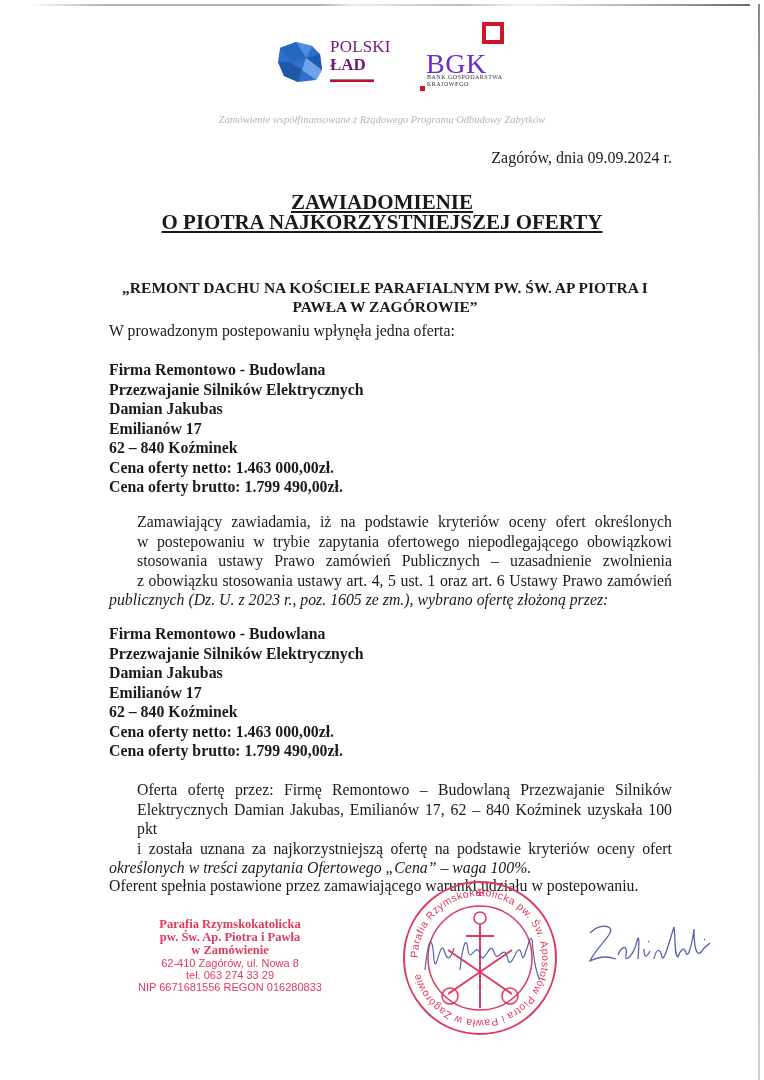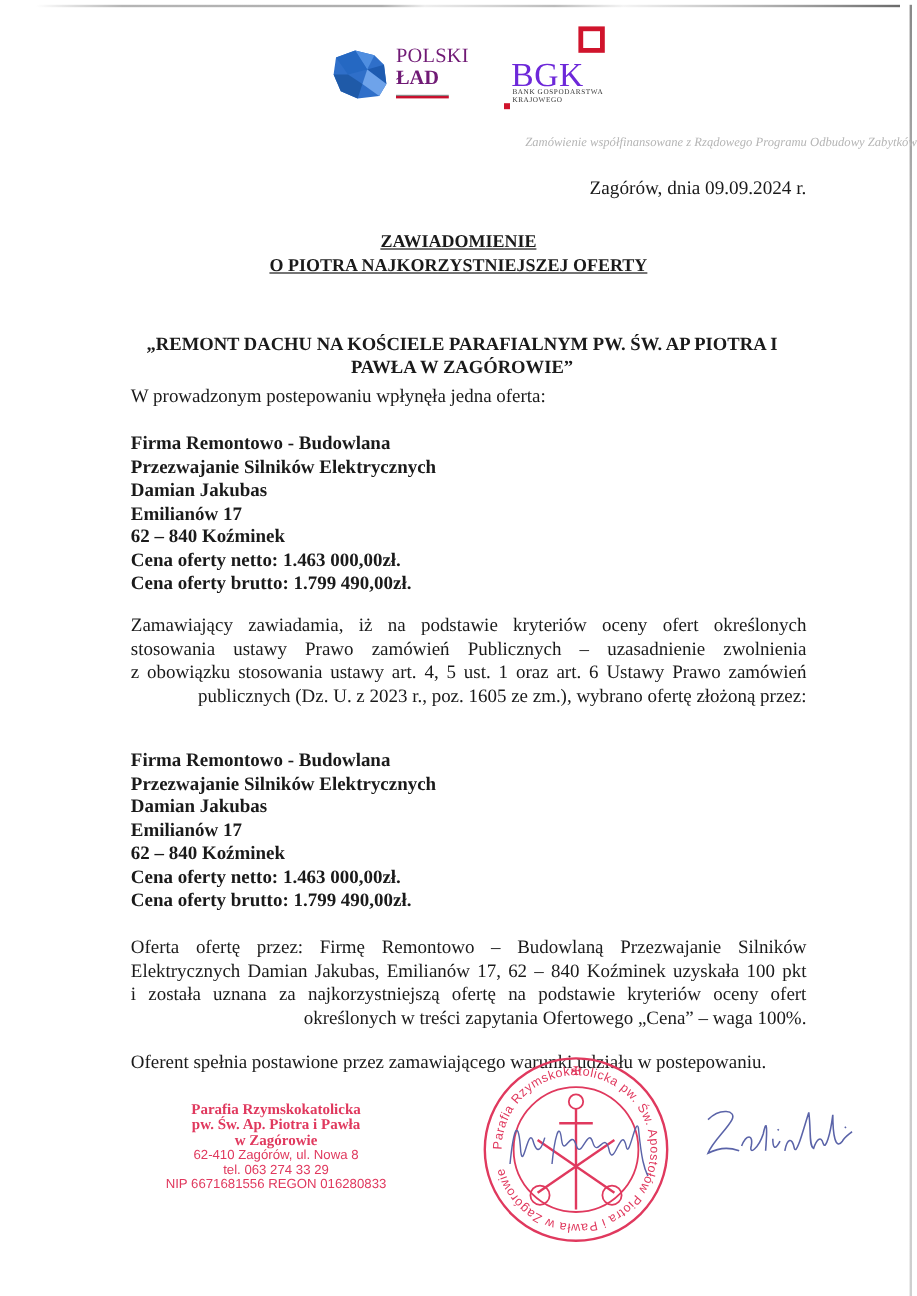--- a/index.html
+++ b/index.html
@@ -20,37 +20,37 @@
     .pl-stripe { position: absolute; left: 54px; top: 41px; width: 44px; height: 3px; }
     .pl-stripe .w { height: 1px; background: #888; }
     .pl-stripe .r { height: 2px; background: #c8102e; }
 
     .logo-bgk { position: absolute; left: 422px; top: 22px; width: 100px; height: 70px; }
     .bgk-square { position: absolute; left: 60px; top: 0; width: 22px; height: 22px; border: 4px solid #d0142c; box-sizing: border-box; }
     .bgk-letters { position: absolute; left: 4px; top: 28px; font-family: "Liberation Serif", serif; font-size: 28px; color: #6d28d9; letter-spacing: 0.5px; line-height: 1; }
     .bgk-sub { position: absolute; left: 5px; top: 52px; font-family: "Liberation Serif", serif; font-size: 6px; line-height: 7px; color: #333; letter-spacing: 0.5px; text-transform: uppercase; }
     .bgk-dot { position: absolute; left: -2px; top: 64px; width: 5px; height: 5px; background: #d0142c; }
 
-    .cofinance { position: absolute; left: 0; width: 764px; top: 114px; text-align: right; font-style: italic; font-size: 10.5px; color: #b5b5b5; }
+    .cofinance { position: absolute; left: 0; width: 764px; top: 114px; text-align: center; font-style: italic; font-size: 10.5px; color: #b5b5b5; }
 
     .date { position: absolute; right: 92px; top: 149px; font-size: 16px; }
 
-    .title { position: absolute; left: 0; width: 764px; top: 192px; text-align: center; font-weight: bold; font-size: 15px; line-height: 20px; text-decoration: underline; }
+    .title { position: absolute; left: 0; width: 764px; top: 192px; text-align: center; font-weight: bold; font-size: 21px; line-height: 20px; text-decoration: underline; }
     .subject { position: absolute; left: 110px; width: 550px; top: 266px; text-align: center; font-weight: bold; font-size: 15.5px; line-height: 19px; margin-top: 12px; }
 
     .body-text { position: absolute; left: 109px; width: 563px; font-size: 15.8px; line-height: 19.5px; }
     .intro { top: 321px; }
     .offer1 { top: 360px; }
     .notice { top: 512px; text-align: justify; }
     .offer2 { top: 624px; font-weight: bold; }
     .result { top: 780px; text-align: justify; }
     .conditions { top: 876px; }
     .line { display: block; white-space: nowrap; font-weight: bold; }
-    .justify-line { display: block; text-align: justify; text-align-last: justify; white-space: normal; }
-    .last-line { display: block; text-align: right; }
+    .justify-line { display: block; text-align: justify; text-align-last: justify; white-space: normal; margin-left: 28px; }
+    .last-line { display: block; text-align: left; font-style: italic; }
 
     
     .stamp-text { position: absolute; left: 116px; top: 918px; width: 228px; text-align: center; color: #e0395e; font-family: "Liberation Serif", serif; }
     .stamp-text .b { font-weight: bold; font-size: 12.5px; line-height: 13px; }
     .stamp-text .n { font-size: 11px; line-height: 12px; font-family: "Liberation Sans", sans-serif; }
 
     .round-stamp { position: absolute; left: 400px; top: 878px; width: 160px; height: 160px; }
     .signature { position: absolute; left: 580px; top: 915px; width: 140px; height: 60px; }
     .signature-left { position: absolute; left: 420px; top: 920px; width: 130px; height: 60px; }
   </style>
@@ -110,20 +110,21 @@
   <span class="line">Przezwajanie Silników Elektrycznych</span>
   <span class="line">Damian Jakubas</span>
   <span class="line">Emilianów 17</span>
   <span class="line">62 – 840 Koźminek</span>
   <span class="line">Cena oferty netto: 1.463 000,00zł.</span>
   <span class="line">Cena oferty brutto: 1.799 490,00zł.</span>
 </div>
 
 <div class="body-text notice">
   <span class="justify-line">Zamawiający zawiadamia, iż na podstawie kryteriów oceny ofert określonych</span>
+  <span class="justify-line">w postepowaniu w trybie zapytania ofertowego niepodlegającego obowiązkowi</span>
   <span class="justify-line">stosowania ustawy Prawo zamówień Publicznych – uzasadnienie zwolnienia</span>
   <span class="justify-line">z obowiązku stosowania ustawy art. 4, 5 ust. 1 oraz art. 6 Ustawy Prawo zamówień</span>
   <span class="last-line">publicznych (Dz. U. z 2023 r., poz. 1605 ze zm.), wybrano ofertę złożoną przez:</span>
 </div>
 
 <div class="body-text offer2">
   <span class="line">Firma Remontowo - Budowlana</span>
   <span class="line">Przezwajanie Silników Elektrycznych</span>
   <span class="line">Damian Jakubas</span>
   <span class="line">Emilianów 17</span>
@@ -137,21 +138,21 @@
   <span class="justify-line">Elektrycznych Damian Jakubas, Emilianów 17, 62 – 840 Koźminek uzyskała 100 pkt</span>
   <span class="justify-line">i została uznana za najkorzystniejszą ofertę na podstawie kryteriów oceny ofert</span>
   <span class="last-line">określonych w treści zapytania Ofertowego „Cena” – waga 100%.</span>
 </div>
 
 <div class="body-text conditions">Oferent spełnia postawione przez zamawiającego warunki udziału w postepowaniu.</div>
 
 <div class="stamp-text">
   <div class="b">Parafia Rzymskokatolicka</div>
   <div class="b">pw. Św. Ap. Piotra i Pawła</div>
-  <div class="b">w Zagórowie</div>
+  <div class="b">w Zamówienie</div>
   <div class="n">62-410 Zagórów, ul. Nowa 8</div>
   <div class="n">tel. 063 274 33 29</div>
   <div class="n">NIP 6671681556   REGON 016280833</div>
 </div>
 
 <svg class="round-stamp" viewBox="0 0 160 160">
   <defs>
     <path id="sealArc" d="M80,80 m-62,0 a62,62 0 1,1 124,0 a62,62 0 1,1 -124,0"></path>
   </defs>
   <circle cx="80" cy="80" r="76" fill="none" stroke="#e0395e" stroke-width="2"></circle>

